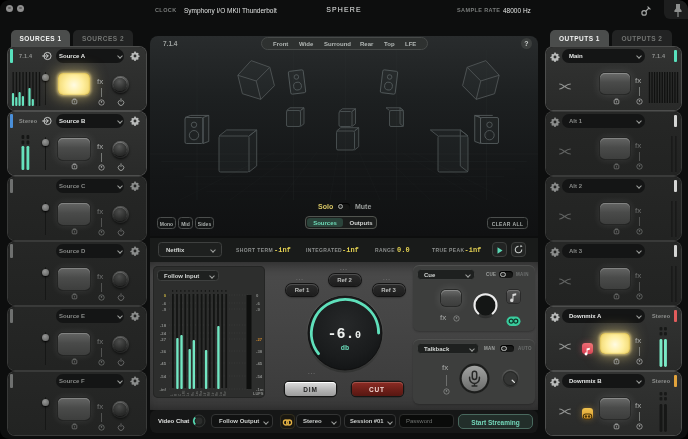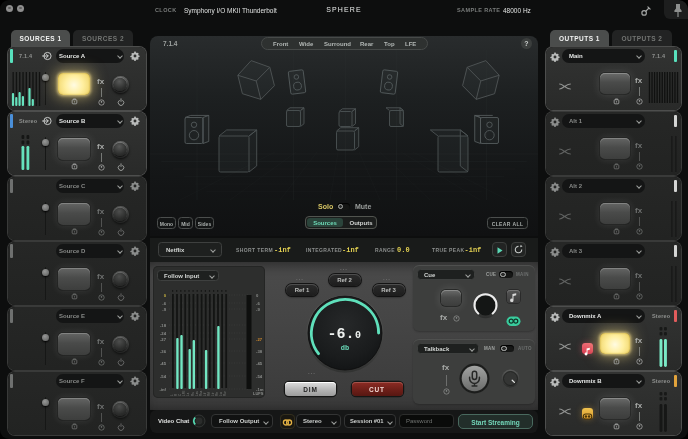--- a/index.html
+++ b/index.html
@@ -17,21 +17,21 @@
 .strip.on{background:linear-gradient(#323332,#292a29);box-shadow:0 0 0 1px #4d4e4d;}
 .strip.dim{background:linear-gradient(#262726,#222322);box-shadow:0 0 0 1px #393a39;}
 .rstrip{position:absolute;left:546px;width:135px;height:63px;border-radius:7px;}
 .rstrip.on{background:linear-gradient(#323332,#292a29);box-shadow:0 0 0 1px #4d4e4d;}
 .rstrip.dim{background:linear-gradient(#262726,#222322);box-shadow:0 0 0 1px #393a39;}
 .tick{position:absolute;width:2px;border-radius:1px;}
 .slbl{position:absolute;font-size:5.5px;font-weight:700;color:#8f918f;letter-spacing:.2px;}
 .sdd{position:absolute;background:#141515;border-radius:7px;height:13px;color:#e4e6e5;font-size:6px;font-weight:700;}
 .sdd.dim2{color:#878987;}
 .chev{position:absolute;width:4px;height:4px;border-left:1.2px solid #9fa19f;border-bottom:1.2px solid #9fa19f;transform:rotate(-45deg);}
-.fx{position:absolute;font-size:8px;font-weight:700;color:#a9aba9;letter-spacing:0;}
+.fx{position:absolute;font-size:8px;font-weight:400;color:#a9aba9;letter-spacing:0;}
 .fx.dim3{color:#6f7170;}
 .knob{position:absolute;border-radius:50%;}
 .btn-glow{position:absolute;border-radius:5px;background:radial-gradient(circle at 50% 55%,#fffbe2 0%,#ffefa0 45%,#eccf5e 100%);box-shadow:0 0 14px 3px rgba(255,230,140,.5),0 0 3px 1px rgba(255,230,140,.7),inset 0 0 2px #b89a30;}
 .btn-grey{position:absolute;border-radius:5px;background:linear-gradient(#6a6b6a,#4a4b4a 45%,#3c3d3c);box-shadow:0 0 9px 1px rgba(255,255,255,.13),inset 0 1px 0 #8a8b8a,0 0 0 1px #1a1b1a;}
 .btn-grey.dm{box-shadow:0 0 7px 1px rgba(255,255,255,.10),inset 0 1px 0 #828382,0 0 0 1px #191a19;background:linear-gradient(#646564,#4a4b4a 45%,#3d3e3d);}
 .vslider{position:absolute;width:1.6px;background:#161716;border-radius:1px;}
 .vthumb{position:absolute;width:7px;height:7px;border-radius:50%;background:radial-gradient(circle at 40% 35%,#979897,#5a5b5a);box-shadow:0 1px 2px #000;}
 
 .cpanel{position:absolute;left:150px;top:36px;width:388px;height:398px;border-radius:8px;overflow:hidden;}
 .viz{position:absolute;left:0;top:0;width:388px;height:200px;background:linear-gradient(#292c2d 0%,#1d2021 30%,#141617 70%,#101112 100%);}

